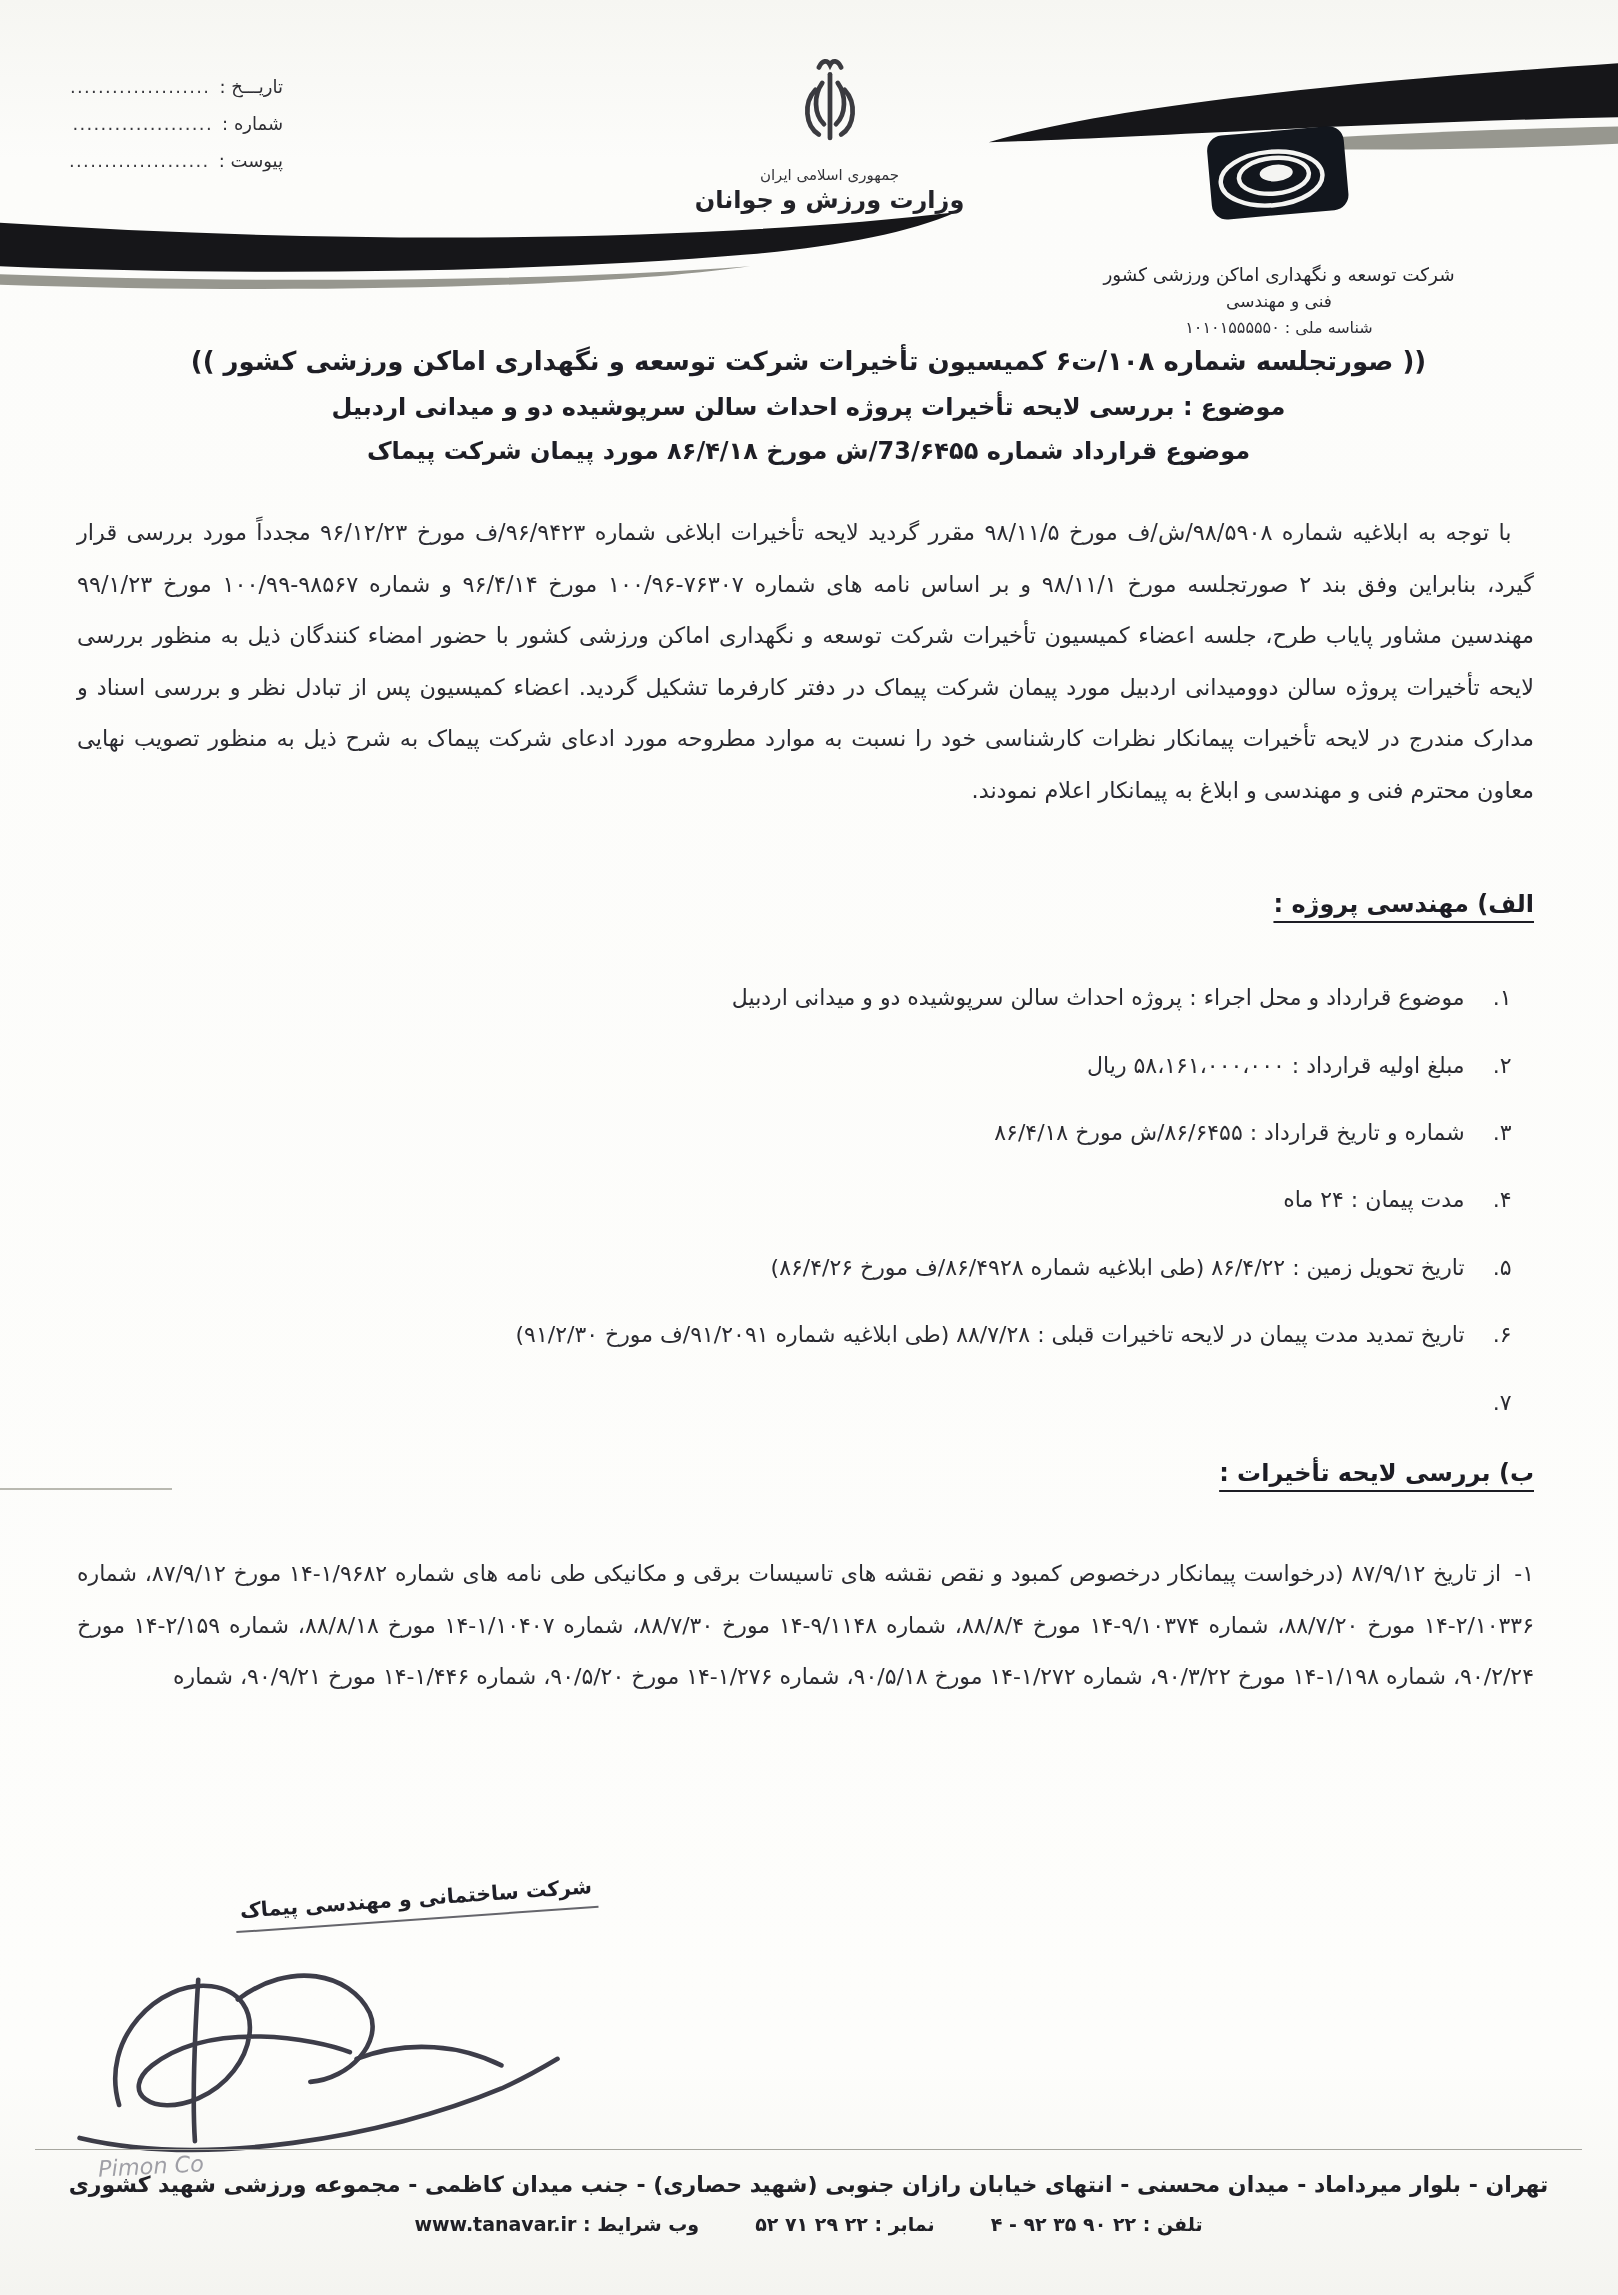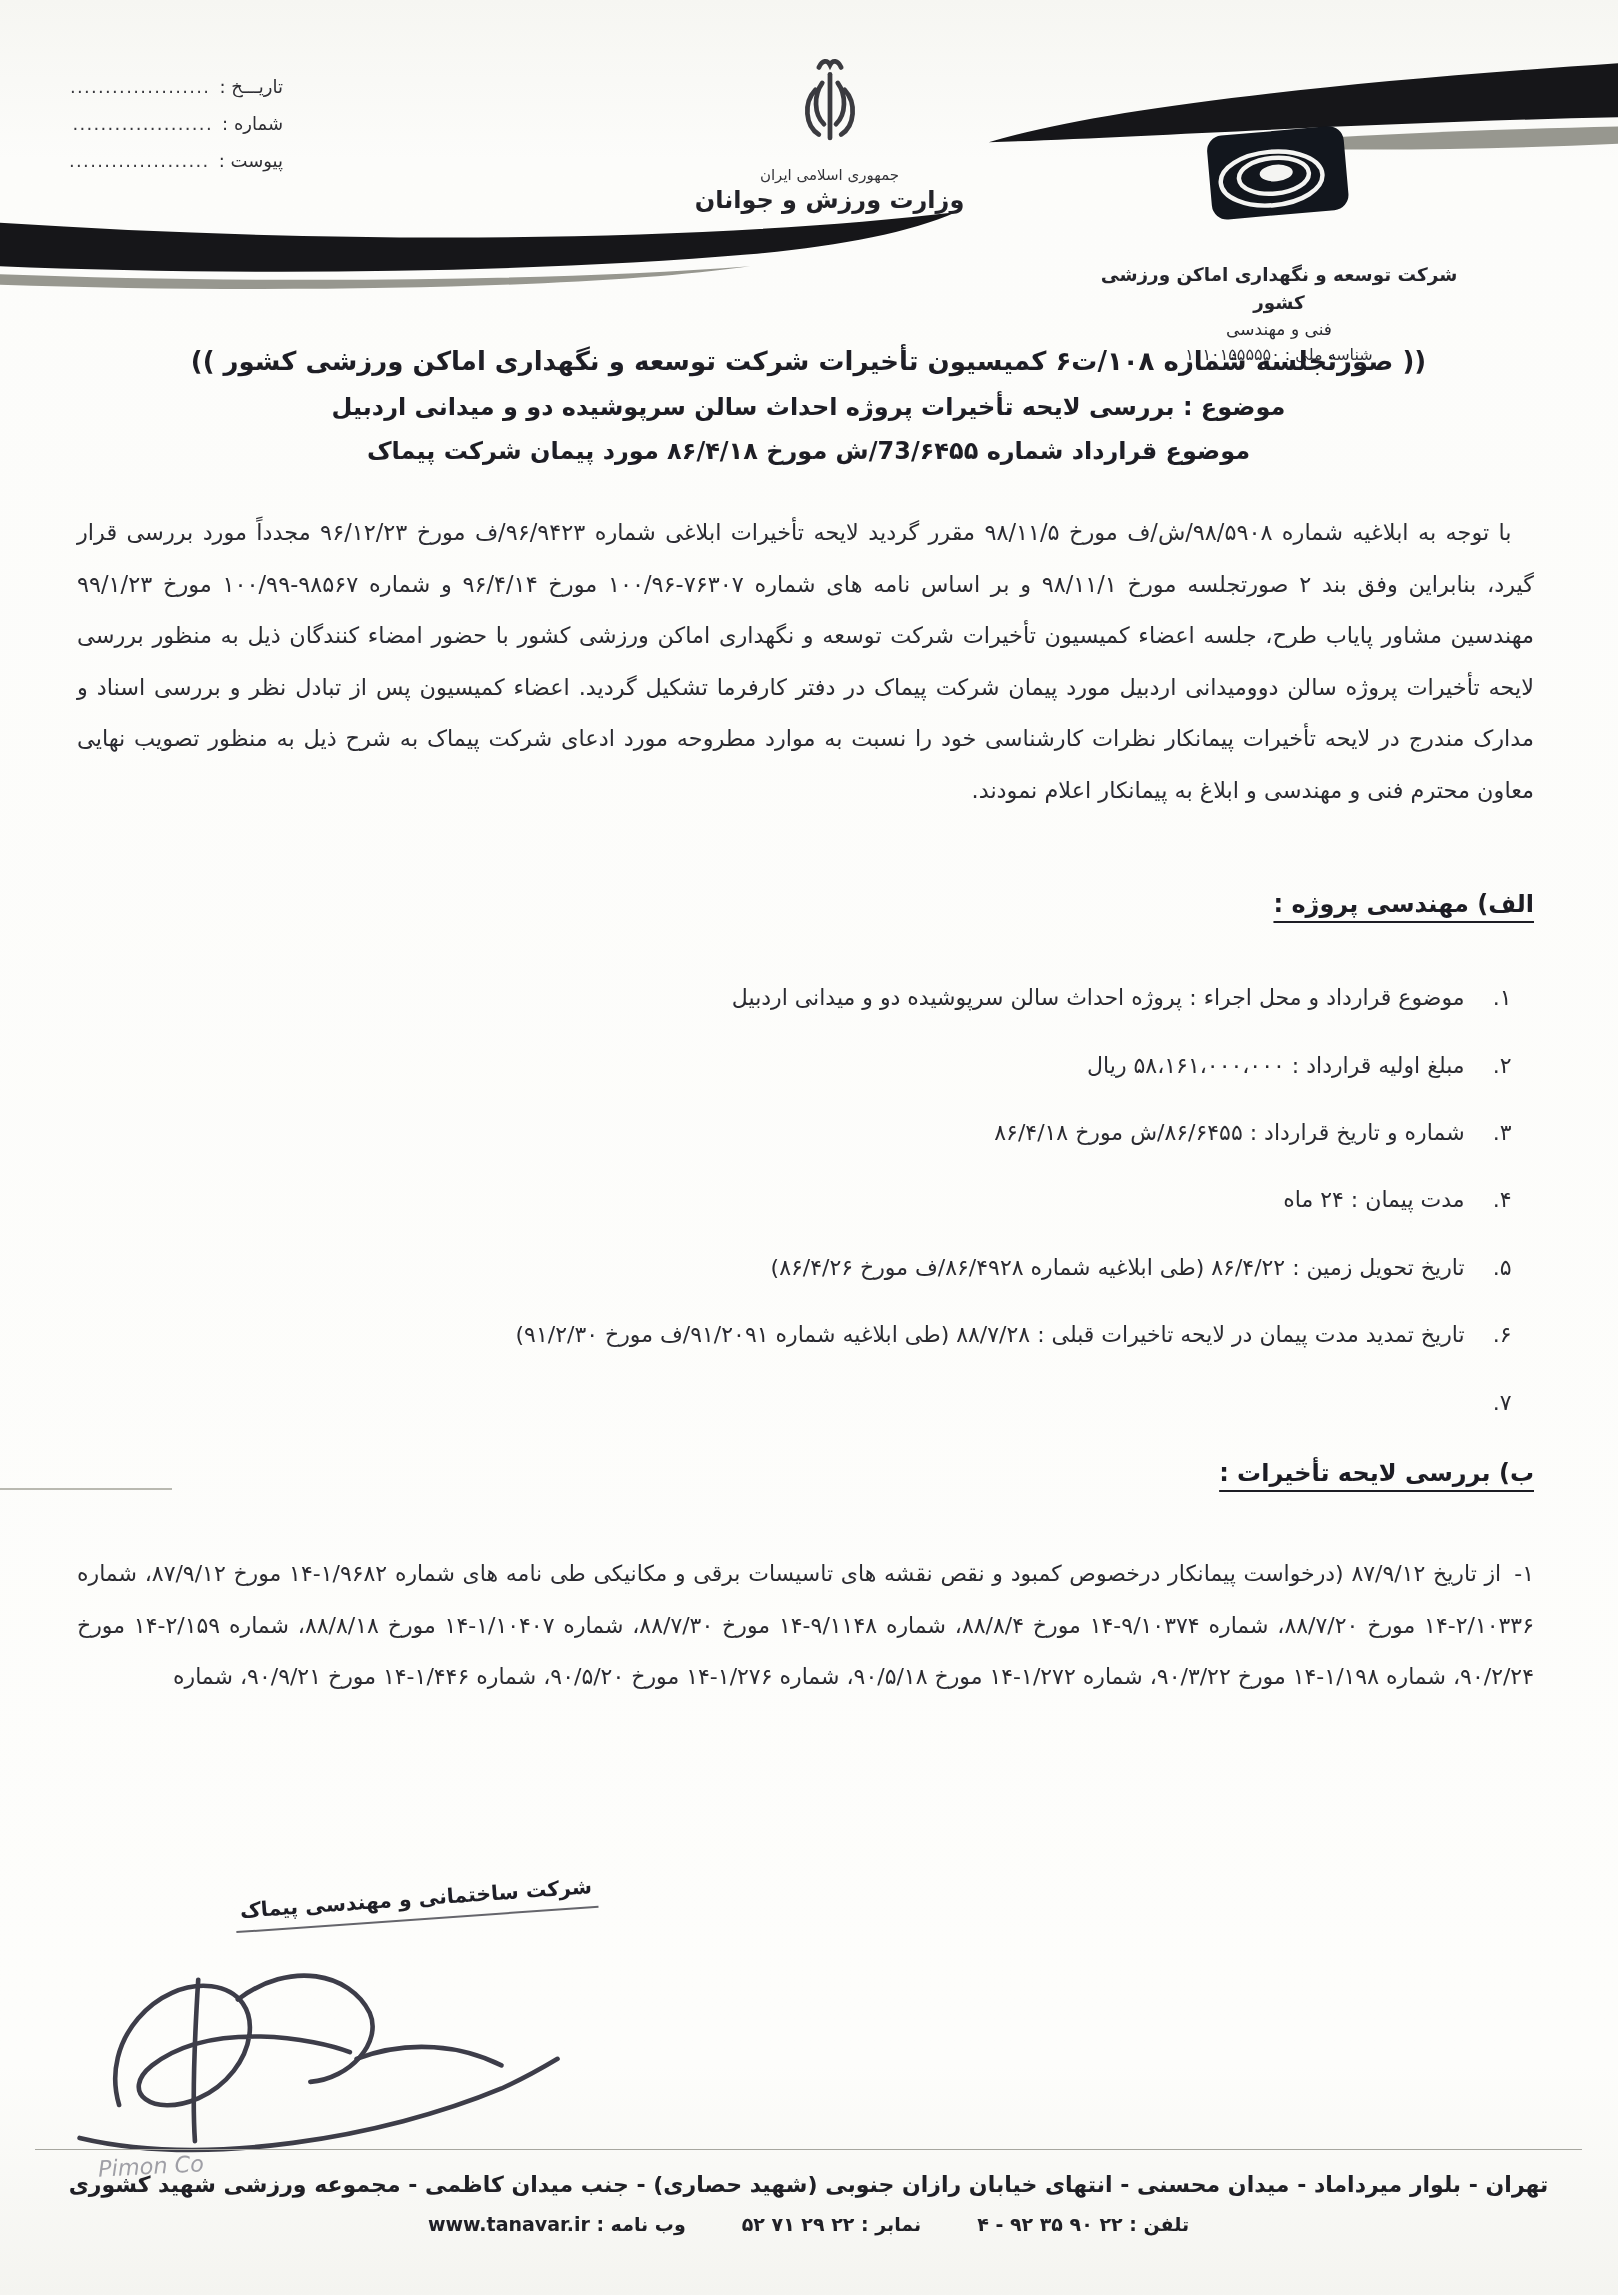--- a/index.html
+++ b/index.html
@@ -18,21 +18,21 @@
   .flabel{white-space:nowrap;}
   .fdots{letter-spacing:1.3px;color:#3a3a3f;}
   
   .ministry{position:absolute;top:55px;left:669px;width:323px;text-align:center;}
   .emblem{margin:0 auto;}
   .rep{font-size:15px;margin-top:6.6px;color:#333338;text-align:center;}
   .min{font-size:24px;font-weight:bold;margin-top:2.6px;color:#222228;}
   
   .company{position:absolute;top:123px;right:148px;width:382px;text-align:center;}
   .company .logo{margin:0 auto 9.2px;}
-  .cname{font-size:18.4px;font-weight:bold;color:#26262c;line-height:1.5;margin-top:36px;}
+  .cname{font-size:18.4px;font-weight:normal;color:#26262c;line-height:1.5;margin-top:36px;}
   .cdept{font-size:17px;margin-top:2.6px;color:#2a2a30;}
   .cid{font-size:16px;margin-top:6.6px;color:#2e2e36;}
   
   .titleblock{position:absolute;top:346px;left:0;right:0;text-align:center;font-weight:bold;color:#1e1e25;}
   .t1{font-size:26px;margin-bottom:17px;}
   .t2{font-size:24px;margin-bottom:16px;}
   .t3{font-size:24px;}
   
   .content{position:absolute;top:507px;right:84px;left:78px;}
   .intro{margin:0;font-size:22.4px;line-height:2.3;text-align:justify;text-indent:22.4px;color:#2b2b31;}
@@ -178,18 +178,18 @@
   <div class="latin-sig">Pimon Co</div>
 
   <div class="fold"></div>
 
   <div class="footer-sep"></div>
   <div class="footer">
     <div class="addr">تهران - بلوار میرداماد - میدان محسنی - انتهای خیابان رازان جنوبی (شهید حصاری) - جنب میدان کاظمی - مجموعه ورزشی شهید کشوری</div>
     <div class="contacts">
       <span>تلفن : ۲۲ ۹۰ ۳۵ ۹۲ - ۴</span>
       <span>نمابر : ۲۲ ۲۹ ۷۱ ۵۲</span>
-      <span>وب نامه : www.tanavar.ir</span>
+      <span>وب شرایط : www.tanavar.ir</span>
     </div>
   </div>
 
 </div>
 
 
 </body></html>

